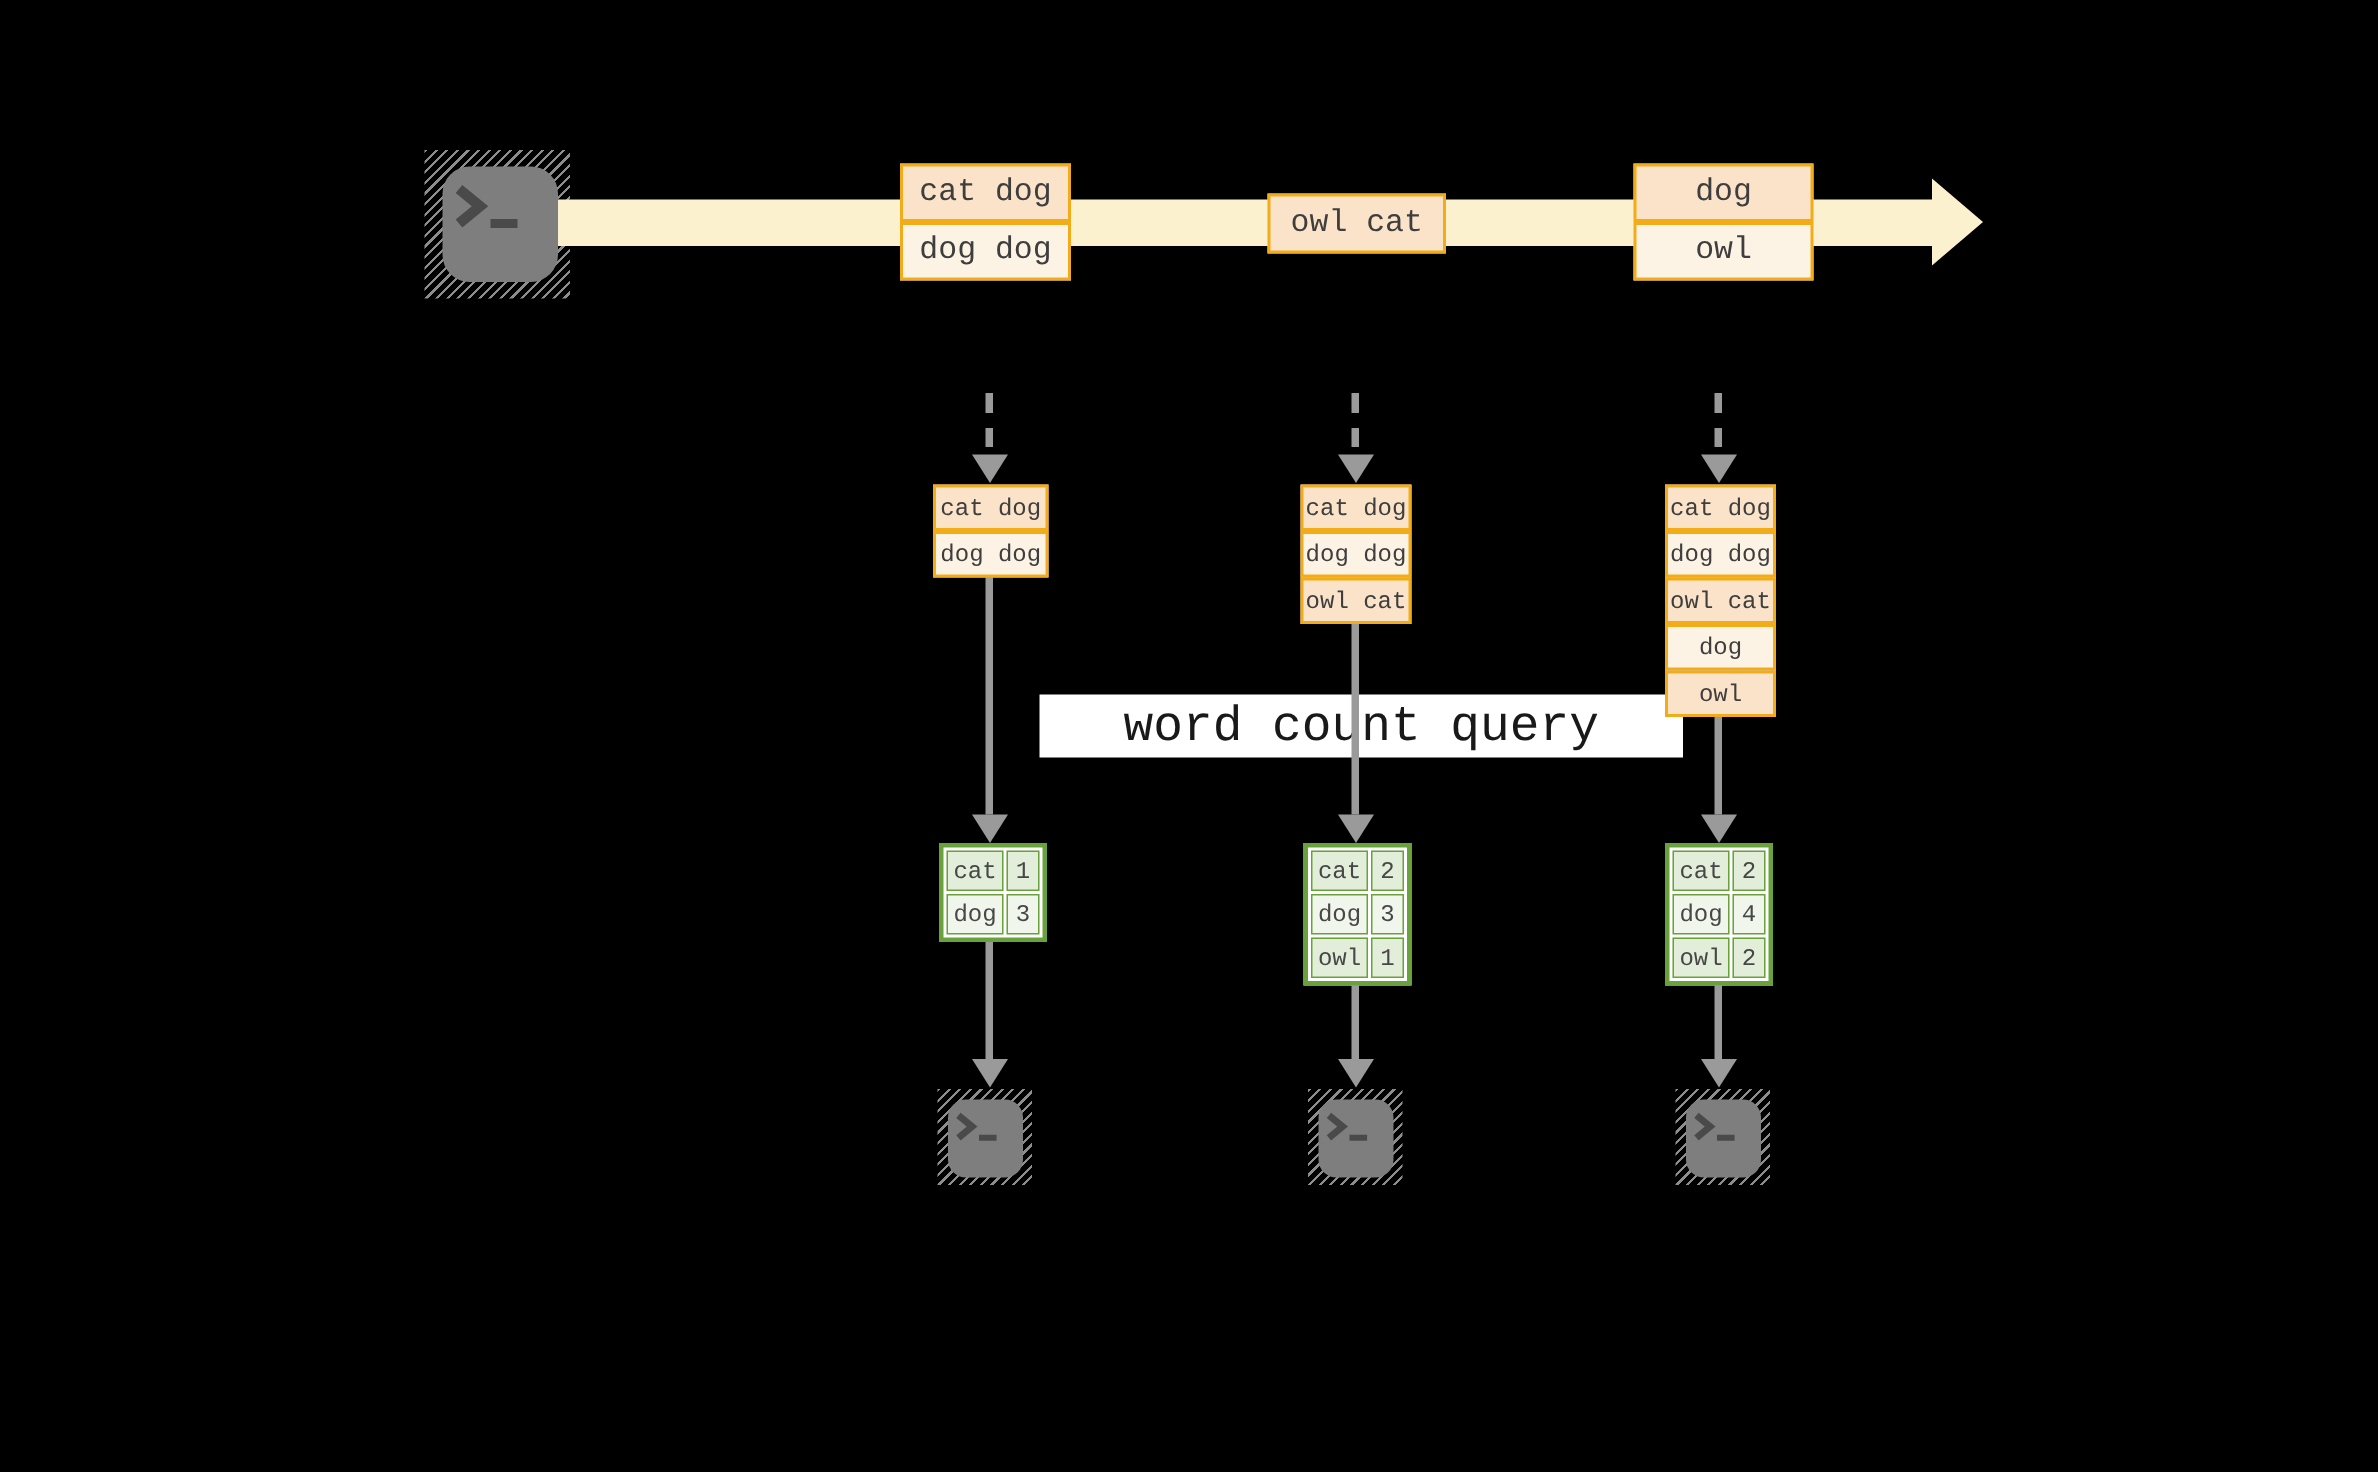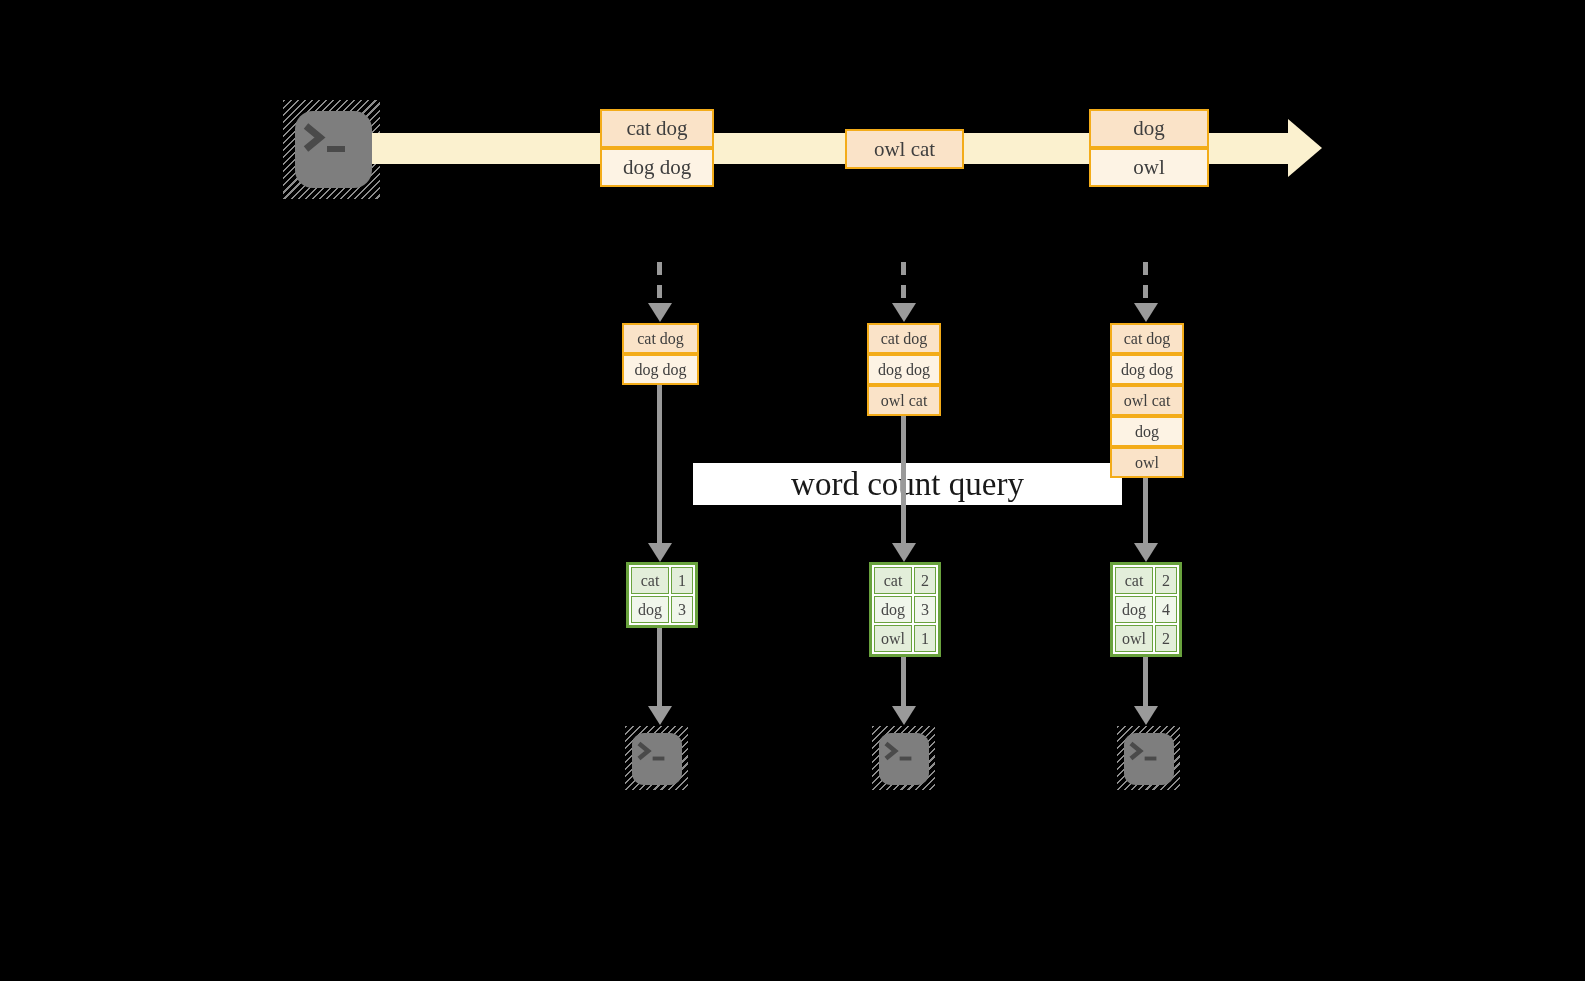--- a/index.html
+++ b/index.html
@@ -1,17 +1,17 @@
 <!DOCTYPE html>
 <html><head>
 <meta charset="utf-8">
 <style>
   html,body{margin:0;padding:0;background:#000;}
   .canvas{position:relative;width:1585px;height:981px;background:#000;overflow:hidden;
-          font-family:Liberation Serif, serif;}
+          font-family:Liberation Mono, monospace;}
   .abs{position:absolute;}
 
   
   .term-hatch{background:repeating-linear-gradient(135deg,#8d8d8d 0 1.5px,transparent 1.5px 5px);}
   .term-body{position:absolute;background:#7e7e7e;}
 
   
   .stream-shaft{background:#fbf1cf;}
   .stream-head{width:0;height:0;border-top:29px solid transparent;border-bottom:29px solid transparent;
                border-left:34px solid #fbf1cf;}

